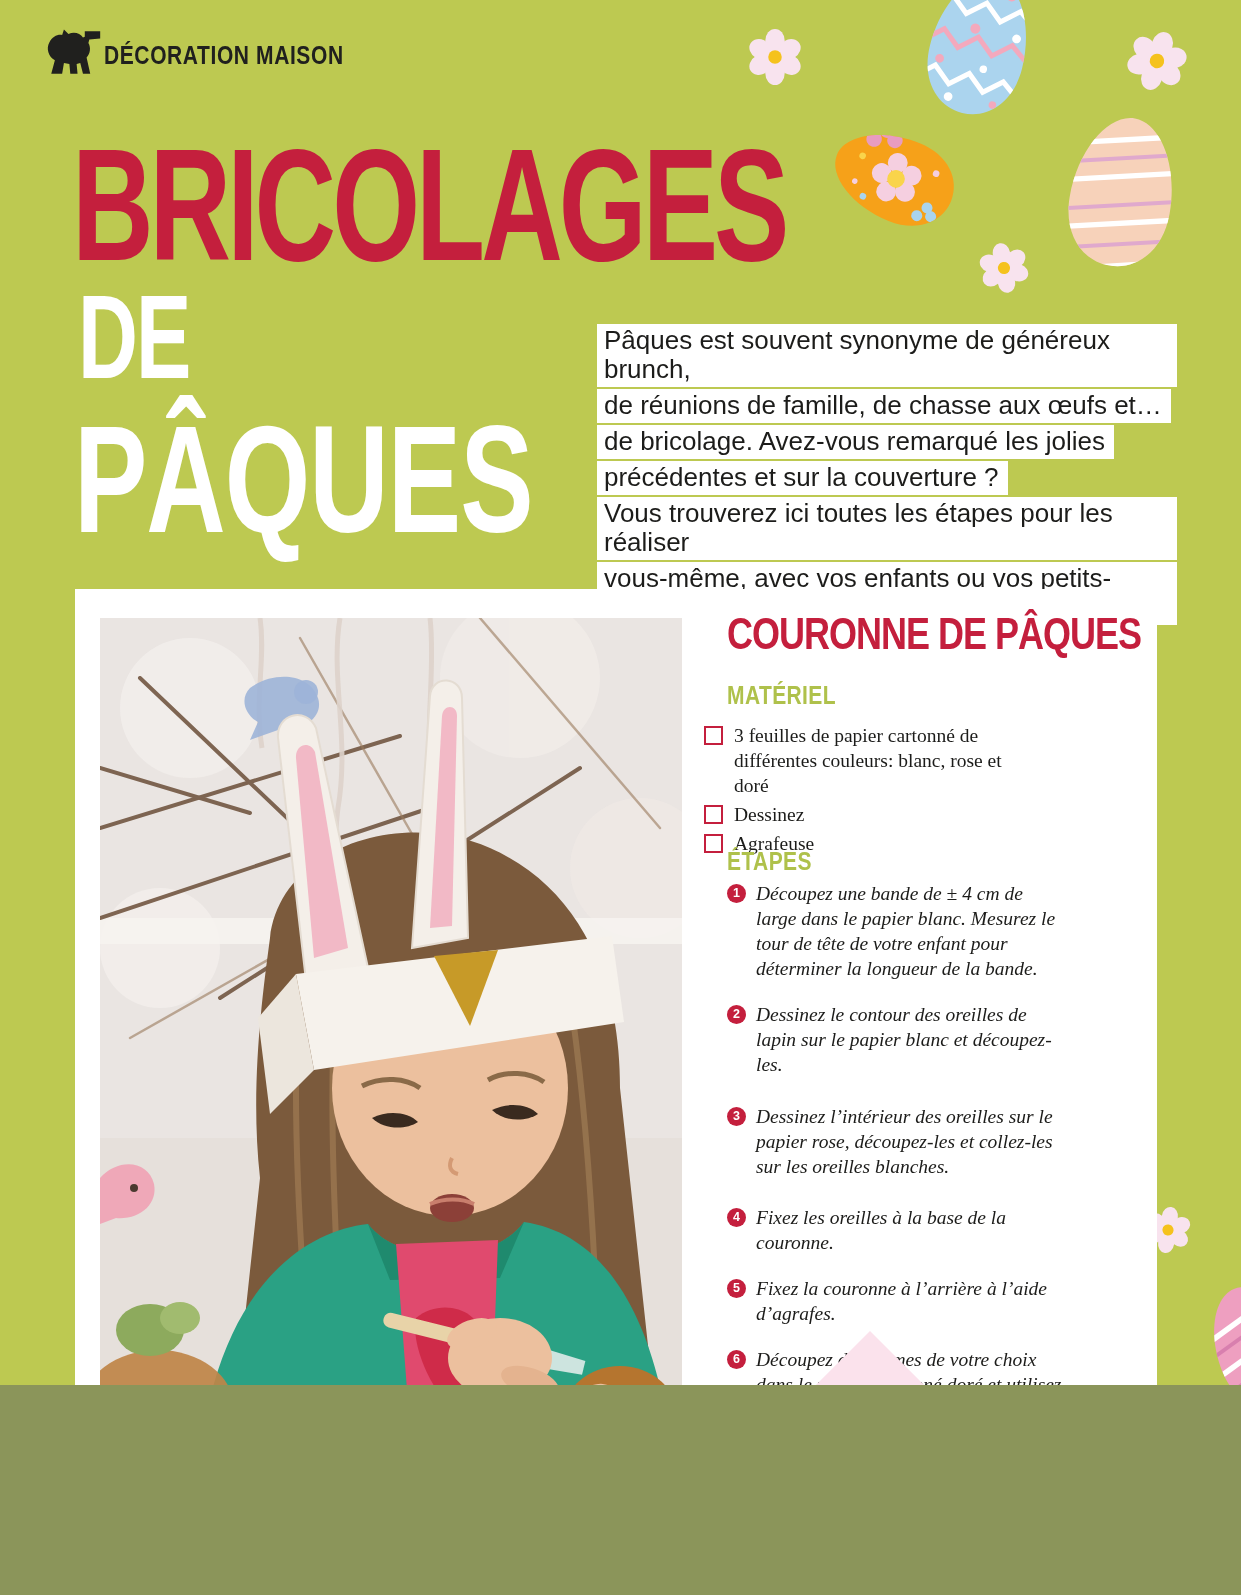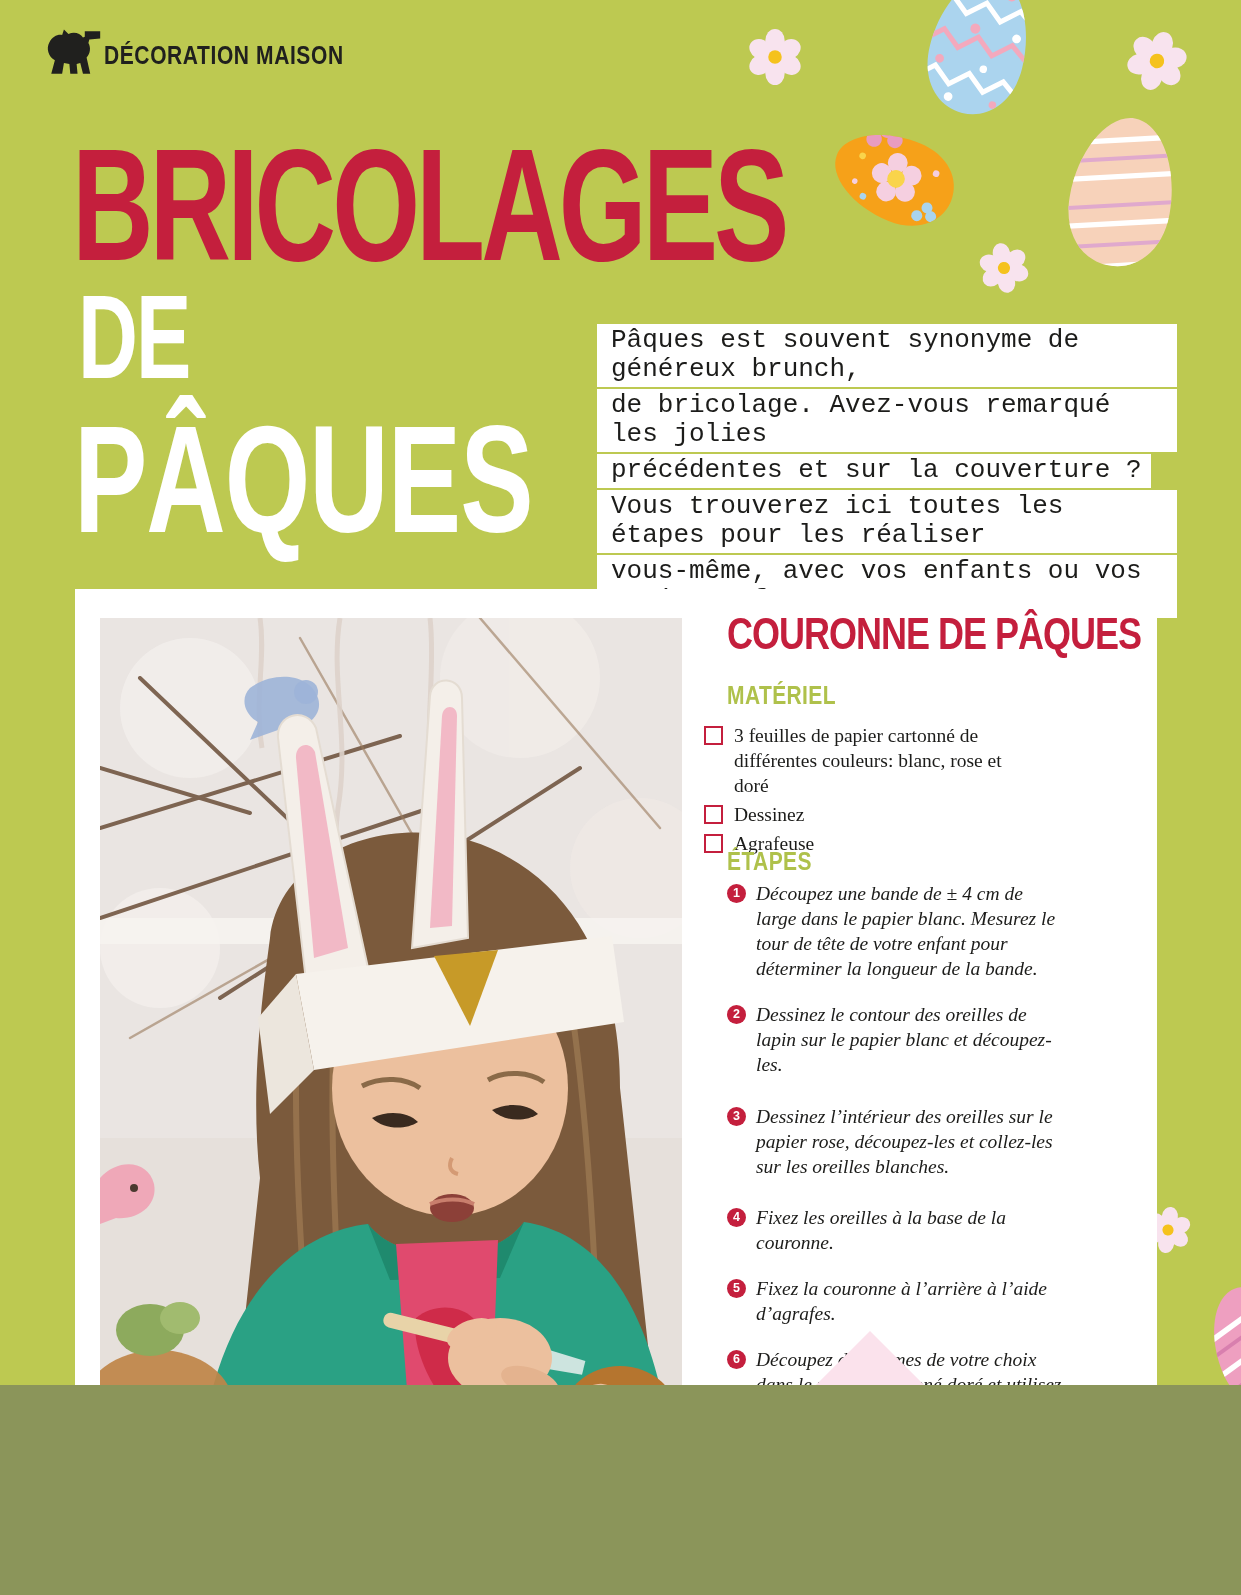--- a/index.html
+++ b/index.html
@@ -17,22 +17,22 @@
   .t1{left:72px;top:125px;font-size:113px;font-weight:bold;letter-spacing:-4px;
       color:#c41f3d;transform:scaleY(1.42);line-height:1;}
   .t2{left:78px;top:279px;font-size:83px;font-weight:bold;letter-spacing:-2px;
       color:#ffffff;transform:scaleY(1.42);line-height:1;}
   .t3{left:74px;top:404px;font-size:110px;font-weight:bold;letter-spacing:-1px;
       color:#ffffff;transform:scaleY(1.38);line-height:1;}
 
   
   .intro{left:597px;top:324px;width:580px;}
   .introline{display:table;background:#fff;color:#1c1c1a;
-             font-family:Liberation Mono, monospace;font-size:26px;line-height:29px;
-             padding:2px 9px 3px 14px;margin-bottom:2px;}
+             font-family:Liberation Sans, sans-serif;font-size:26px;line-height:29px;
+             padding:2px 9px 3px 7px;margin-bottom:2px;}
 
   
   .card{left:75px;top:589px;width:1038px;height:910px;background:#ffffff;padding-left:44px;}
   .photo{left:25px;top:29px;width:582px;height:838px;overflow:hidden;background:#eae5e2;}
 
   .card-heading{left:652px;top:20px;font-size:36px;font-weight:bold;letter-spacing:-1px;
                 color:#c41f3d;transform:scaleY(1.22);}
   .sub-heading{font-size:21px;font-weight:bold;letter-spacing:.4px;color:#afc14b;
                transform:scaleY(1.2);}
   .mat-head{left:652px;top:92px;}
@@ -221,20 +221,21 @@
       </g>
     </svg>
   </div>
 
   <span class="abs cond t1">BRICOLAGES</span>
   <span class="abs cond t2">DE</span>
   <span class="abs cond t3">PÂQUES</span>
 
   <div class="abs intro">
     <span class="introline">Pâques est souvent synonyme de généreux brunch,</span>
+    <span class="introline">de réunions de famille, de chasse aux œufs et…</span>
     <span class="introline">de bricolage. Avez-vous remarqué les jolies</span>
     <span class="introline">précédentes et sur la couverture ?</span>
     <span class="introline">Vous trouverez ici toutes les étapes pour les réaliser</span>
     <span class="introline">vous-même, avec vos enfants ou vos petits-enfants.</span>
   </div>
 
   <div class="abs card">
 
     <div class="abs photo">
       <svg width="582" height="838" viewBox="0 0 582 838" aria-hidden="true">

